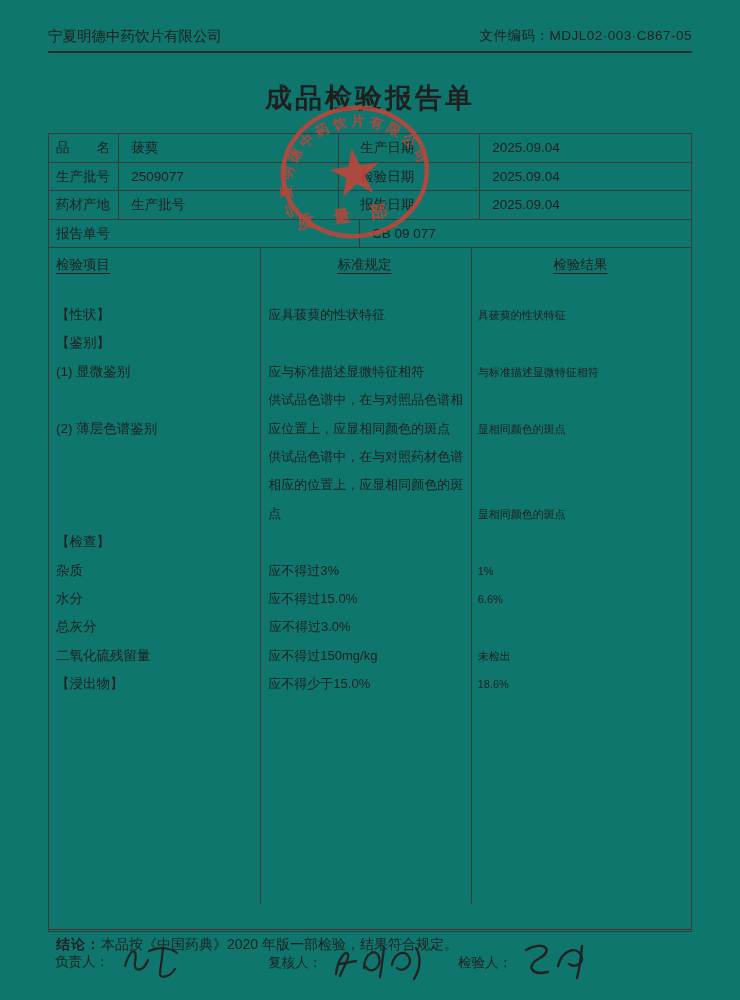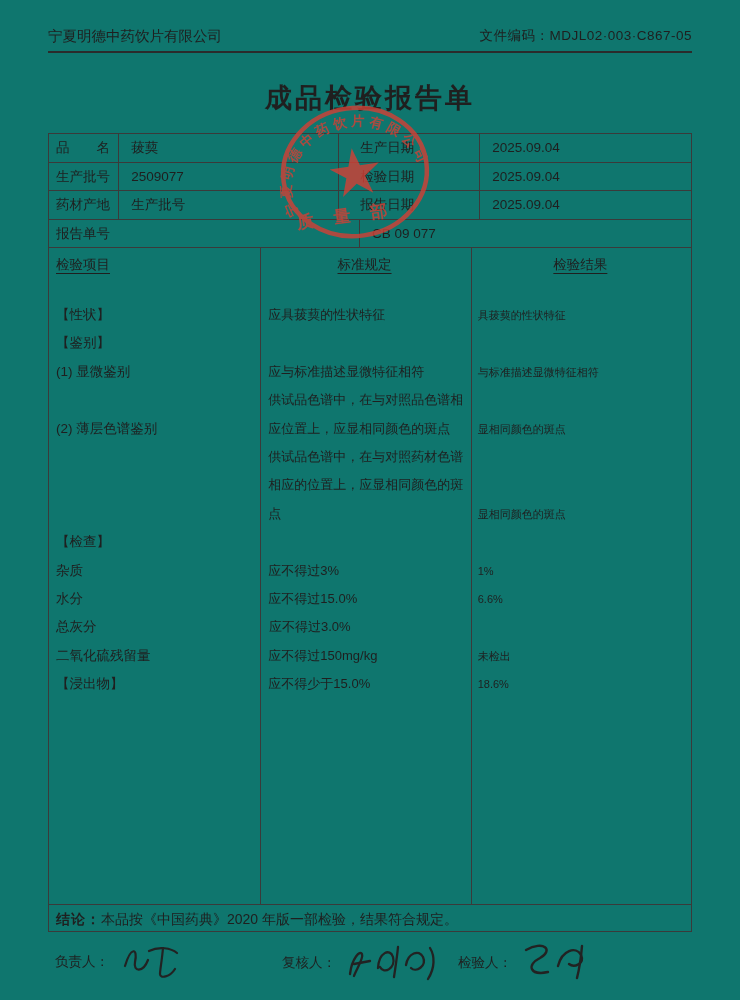--- a/index.html
+++ b/index.html
@@ -45,21 +45,21 @@
   .dh-b { width:211px; text-align:center; }
   .dh-c { width:222px; text-align:center; }
   .u { text-decoration:underline; text-underline-offset:4px; }
   .d-row { display:flex; align-items:flex-end; }
   .dc-a { width:211px; padding-left:7px;  font-size:13.5px; line-height:28.4px; }
   .dc-b { width:211px; padding-left:9px; padding-right:5px; font-size:13px; line-height:28.4px; }
   .dc-c { width:222px; padding-left:8px;  font-size:11px; line-height:28.4px; }
   
   .conclusion {
     border-top:1px solid #3a3a3a; height:29px; line-height:28px;
-    padding-left:7px; font-size:14px; white-space:nowrap;
+    padding-left:7px; font-size:14px; white-space:nowrap;margin-top:25px;
   }
   .conclusion b { letter-spacing:1px; }
   
   .sig-area { position:absolute; left:0; top:942px; width:740px; height:56px; font-size:13.5px; }
   .sig-group { position:absolute; display:flex; align-items:center; }
   .sig-group .lbl { line-height:24px; white-space:nowrap; }
   .sig-svg { margin-left:6px; margin-top:-4px; }
   
   .stamp { position:absolute; opacity:.82; }
   .stamp1 { left:270px; top:97px; transform:rotate(-8deg); }
@@ -189,21 +189,21 @@
     <div class="sig-group" style="left:55px;">
       <span class="lbl">负责人：</span>
       <svg class="sig-svg" width="78" height="44" viewBox="0 0 78 44">
         <g fill="none" stroke="#222" stroke-width="2.2" stroke-linecap="round">
           <path d="M10 28 C 16 8, 23 10, 20 24 C 18 34, 28 35, 33 22"></path>
           <path d="M34 13 C 44 8, 56 10, 62 15"></path>
           <path d="M48 10 C 47 22, 45 32, 45 36 C 45 41, 55 39, 60 31"></path>
         </g>
       </svg>
     </div>
-    <div class="sig-group" style="left:268px;margin-left:14px;">
+    <div class="sig-group" style="left:268px;">
       <span class="lbl">复核人：</span>
       <svg class="sig-svg" width="104" height="46" viewBox="0 0 104 46">
         <g fill="none" stroke="#222" stroke-width="2.3" stroke-linecap="round">
           <path d="M8 36 C 10 20, 18 12, 20 16 C 22 20, 14 32, 12 38"></path>
           <path d="M12 26 L 28 23"></path>
           <path d="M36 30 C 37 14, 48 10, 51 19 C 54 30, 42 37, 38 29"></path>
           <path d="M56 9 C 55 20, 53 32, 52 39"></path>
           <path d="M64 27 C 66 15, 77 11, 81 19 C 85 28, 74 35, 69 30"></path>
           <path d="M88 10 C 93 18, 93 30, 86 41"></path>
         </g>

